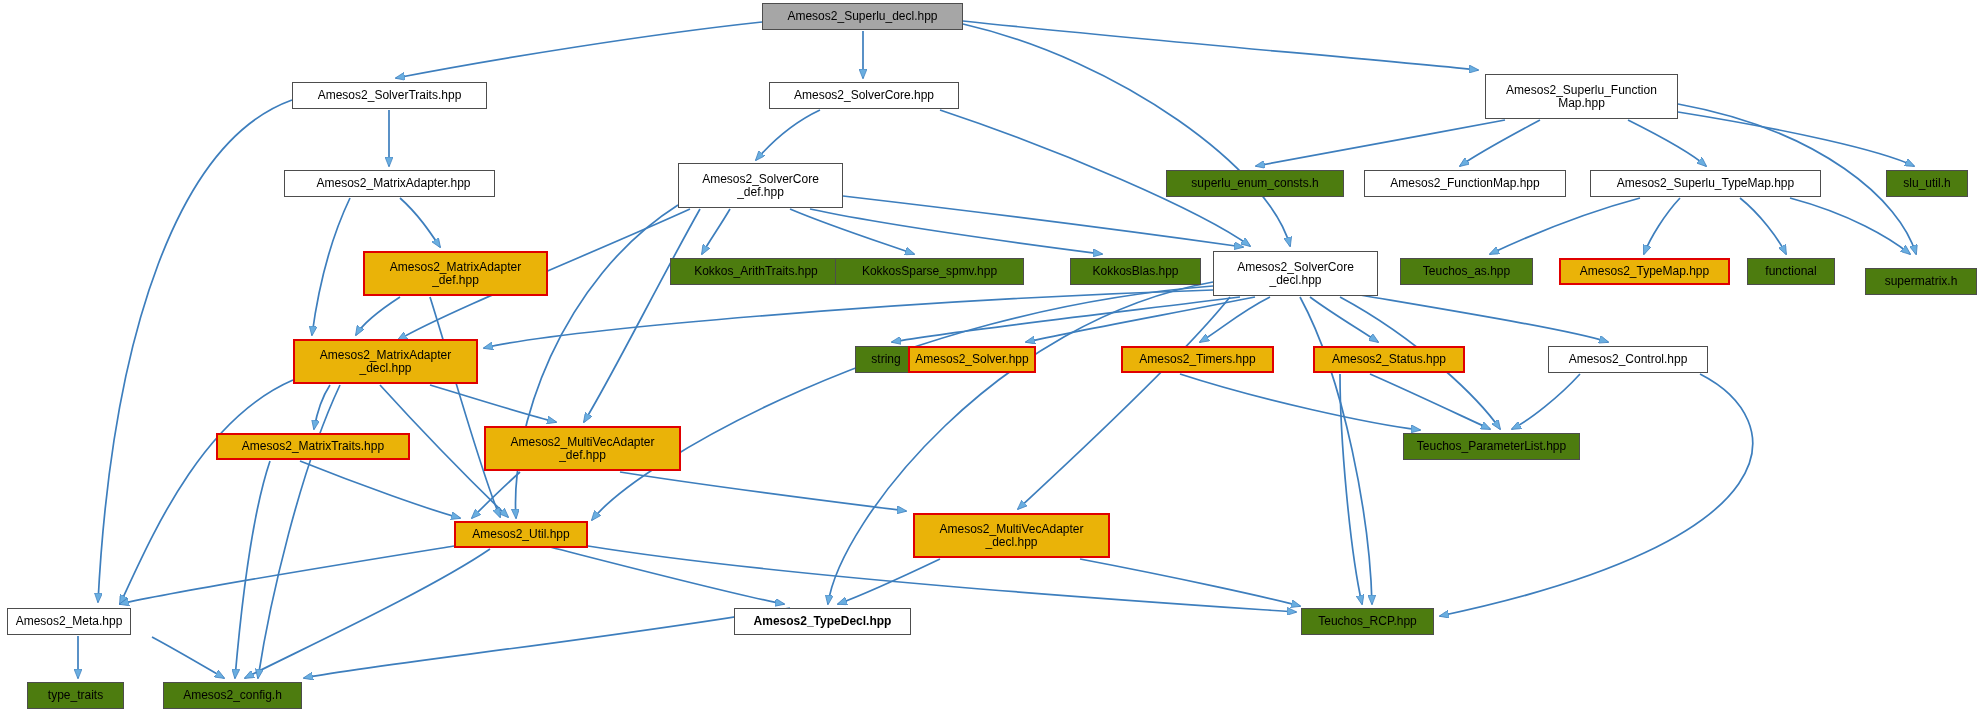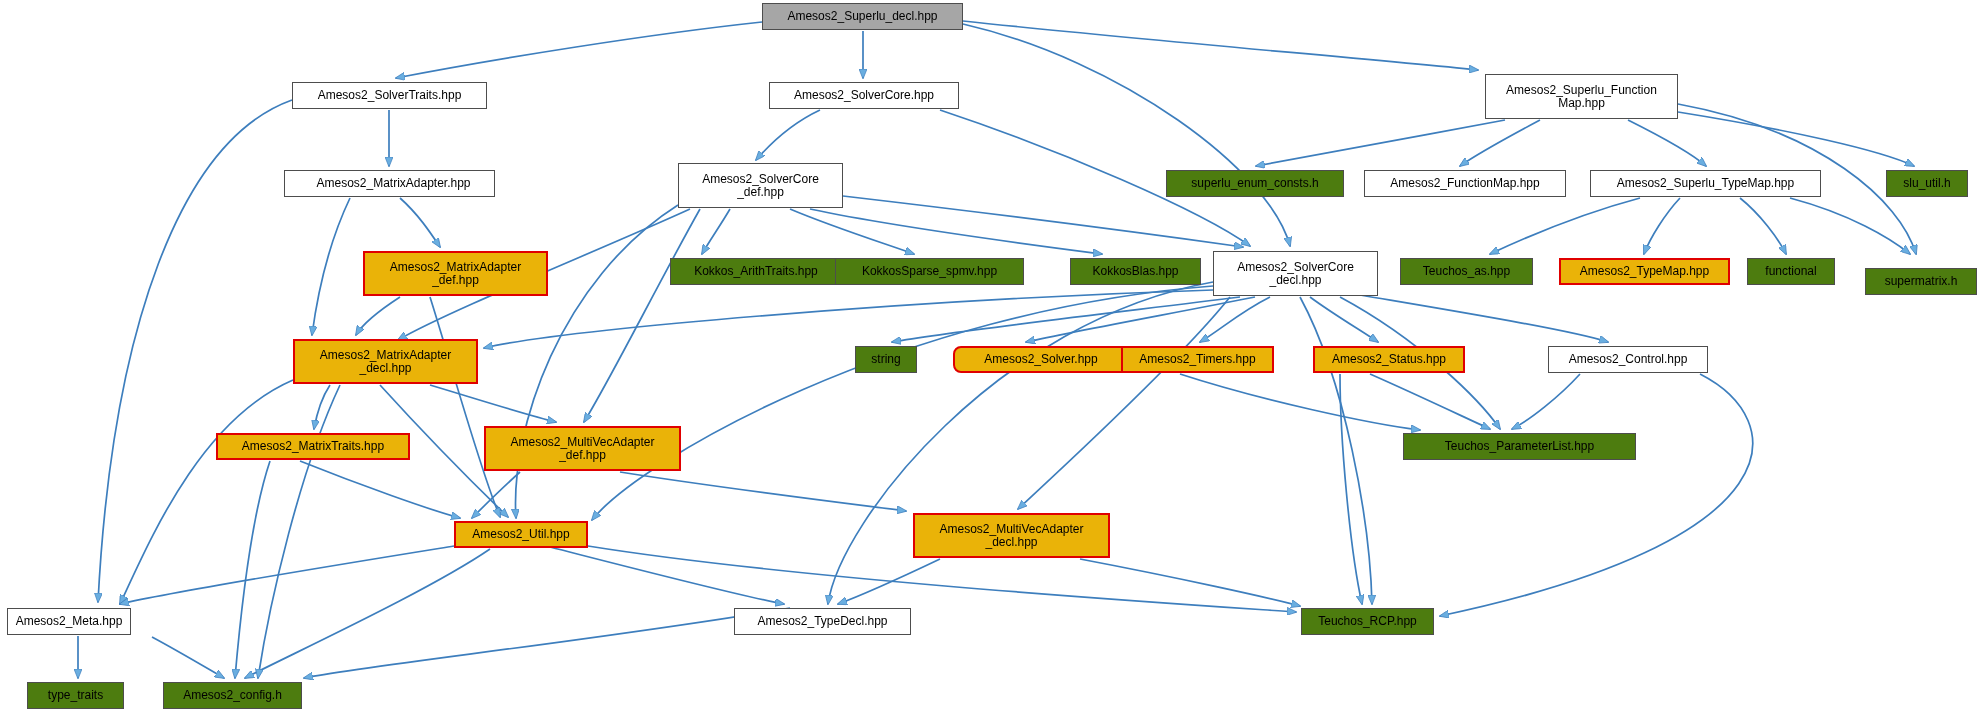--- a/index.html
+++ b/index.html
@@ -110,30 +110,30 @@
       <div class="node grey" style="left: 1070px; top: 258px; width: 131px; height: 27px;"><span>KokkosBlas.hpp</span></div>
       <div class="node plain" style="left: 1213px; top: 251px; width: 165px; height: 45px;"><span>Amesos2_SolverCore
 _decl.hpp</span></div>
       <div class="node grey" style="left: 1400px; top: 258px; width: 133px; height: 27px;"><span>Teuchos_as.hpp</span></div>
       <div class="node red" style="left: 1559px; top: 258px; width: 171px; height: 27px;"><span>Amesos2_TypeMap.hpp</span></div>
       <div class="node grey" style="left: 1747px; top: 258px; width: 88px; height: 27px;"><span>functional</span></div>
       <div class="node grey" style="left: 1865px; top: 268px; width: 112px; height: 27px;"><span>supermatrix.h</span></div>
       <div class="node red" style="left: 293px; top: 339px; width: 185px; height: 45px;"><span>Amesos2_MatrixAdapter
 _decl.hpp</span></div>
       <div class="node grey" style="left: 855px; top: 346px; width: 62px; height: 27px;"><span>string</span></div>
-      <div class="node red" style="left: 953px; top: 346px; width: 176px; height: 27px; border-radius: 8px;"><span>Amesos2_Solver.hpp</span></div>
+      <div class="node red" style="left: 908px; top: 346px; width: 128px; height: 27px;"><span>Amesos2_Solver.hpp</span></div>
       <div class="node red" style="left: 1121px; top: 346px; width: 153px; height: 27px;"><span>Amesos2_Timers.hpp</span></div>
       <div class="node red" style="left: 1313px; top: 346px; width: 152px; height: 27px;"><span>Amesos2_Status.hpp</span></div>
       <div class="node plain" style="left: 1548px; top: 346px; width: 160px; height: 27px;"><span>Amesos2_Control.hpp</span></div>
       <div class="node red" style="left: 216px; top: 433px; width: 194px; height: 27px;"><span>Amesos2_MatrixTraits.hpp</span></div>
       <div class="node red" style="left: 484px; top: 426px; width: 197px; height: 45px;"><span>Amesos2_MultiVecAdapter
 _def.hpp</span></div>
-      <div class="node grey" style="left: 1403px; top: 433px; width: 233px; height: 27px; justify-content: center;"><span>Teuchos_ParameterList.hpp</span></div>
+      <div class="node grey" style="left: 1403px; top: 433px; width: 177px; height: 27px; justify-content: center;"><span>Teuchos_ParameterList.hpp</span></div>
       <div class="node red" style="left: 454px; top: 521px; width: 134px; height: 27px;"><span>Amesos2_Util.hpp</span></div>
       <div class="node red" style="left: 913px; top: 513px; width: 197px; height: 45px;"><span>Amesos2_MultiVecAdapter
 _decl.hpp</span></div>
       <div class="node plain" style="left: 7px; top: 608px; width: 124px; height: 27px;"><span>Amesos2_Meta.hpp</span></div>
-      <div class="node plain" style="left: 734px; top: 608px; width: 177px; height: 27px;"><span>Amesos2_TypeDecl.hpp</span></div>
+      <div class="node plain" style="left: 734px; top: 608px; width: 177px; height: 27px; font-weight: bold;"><span>Amesos2_TypeDecl.hpp</span></div>
       <div class="node grey" style="left: 1301px; top: 608px; width: 133px; height: 27px;"><span>Teuchos_RCP.hpp</span></div>
       <div class="node grey" style="left: 27px; top: 682px; width: 97px; height: 27px;"><span>type_traits</span></div>
       <div class="node grey" style="left: 163px; top: 682px; width: 139px; height: 27px;"><span>Amesos2_config.h</span></div>
     </div>
 </div>
 
 </body></html>

